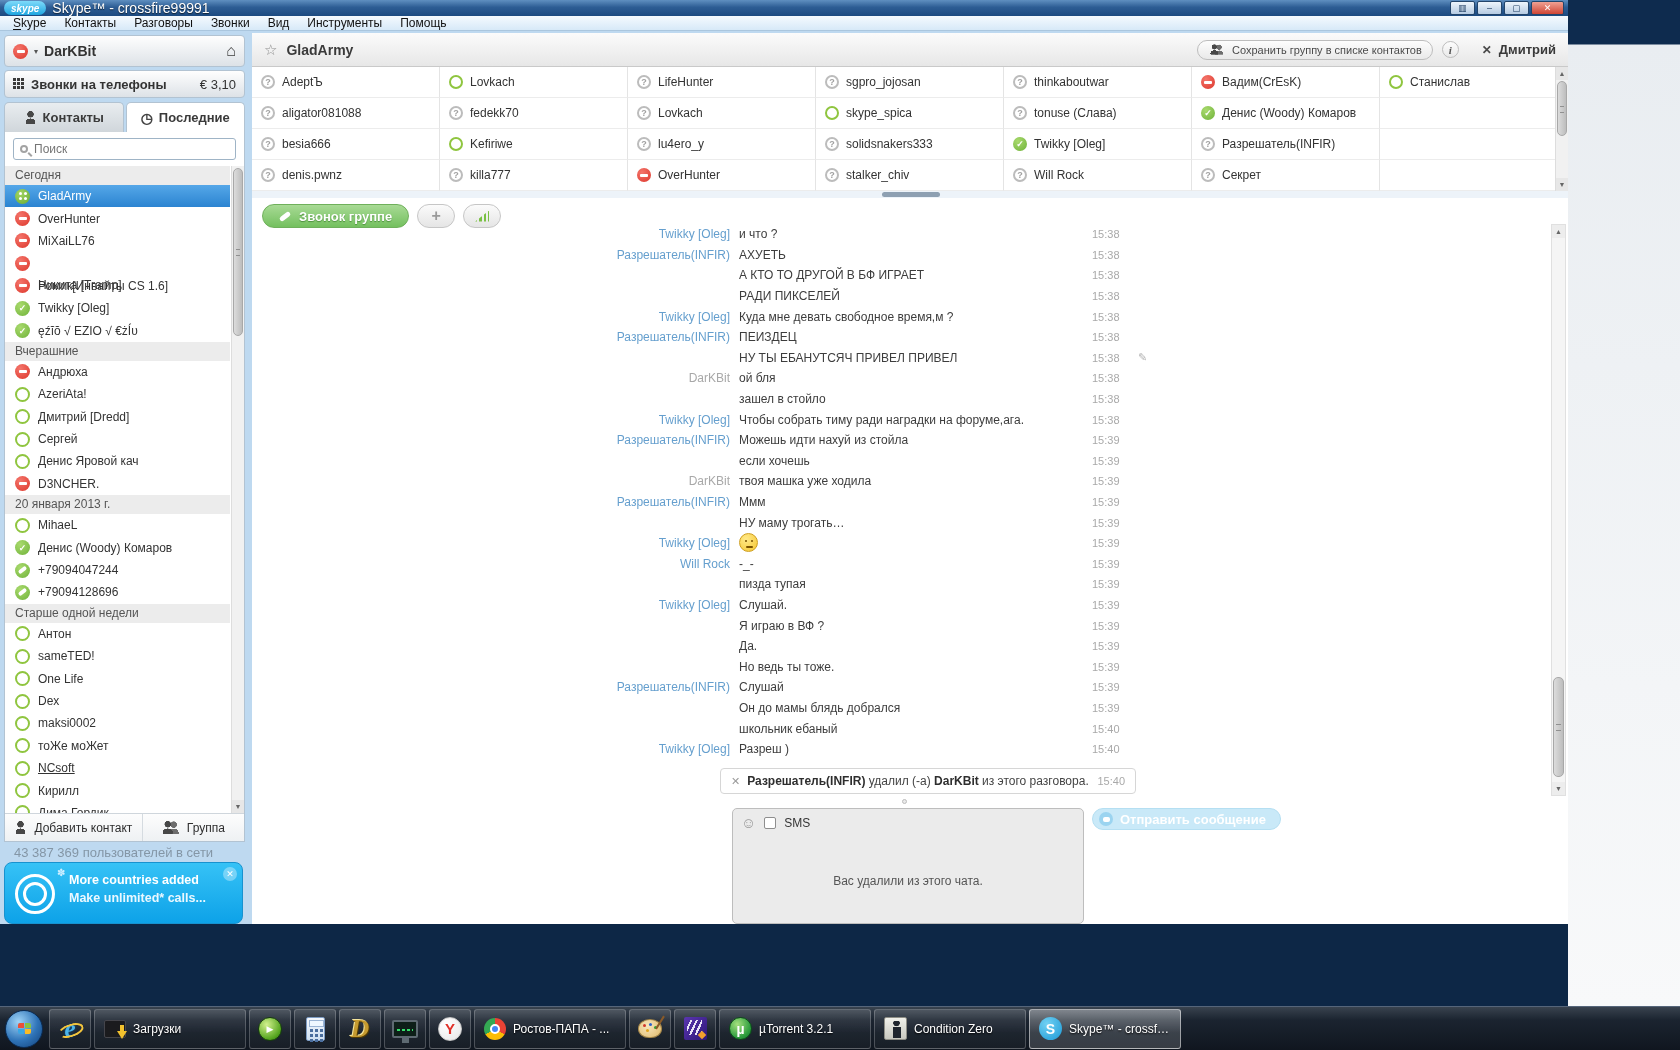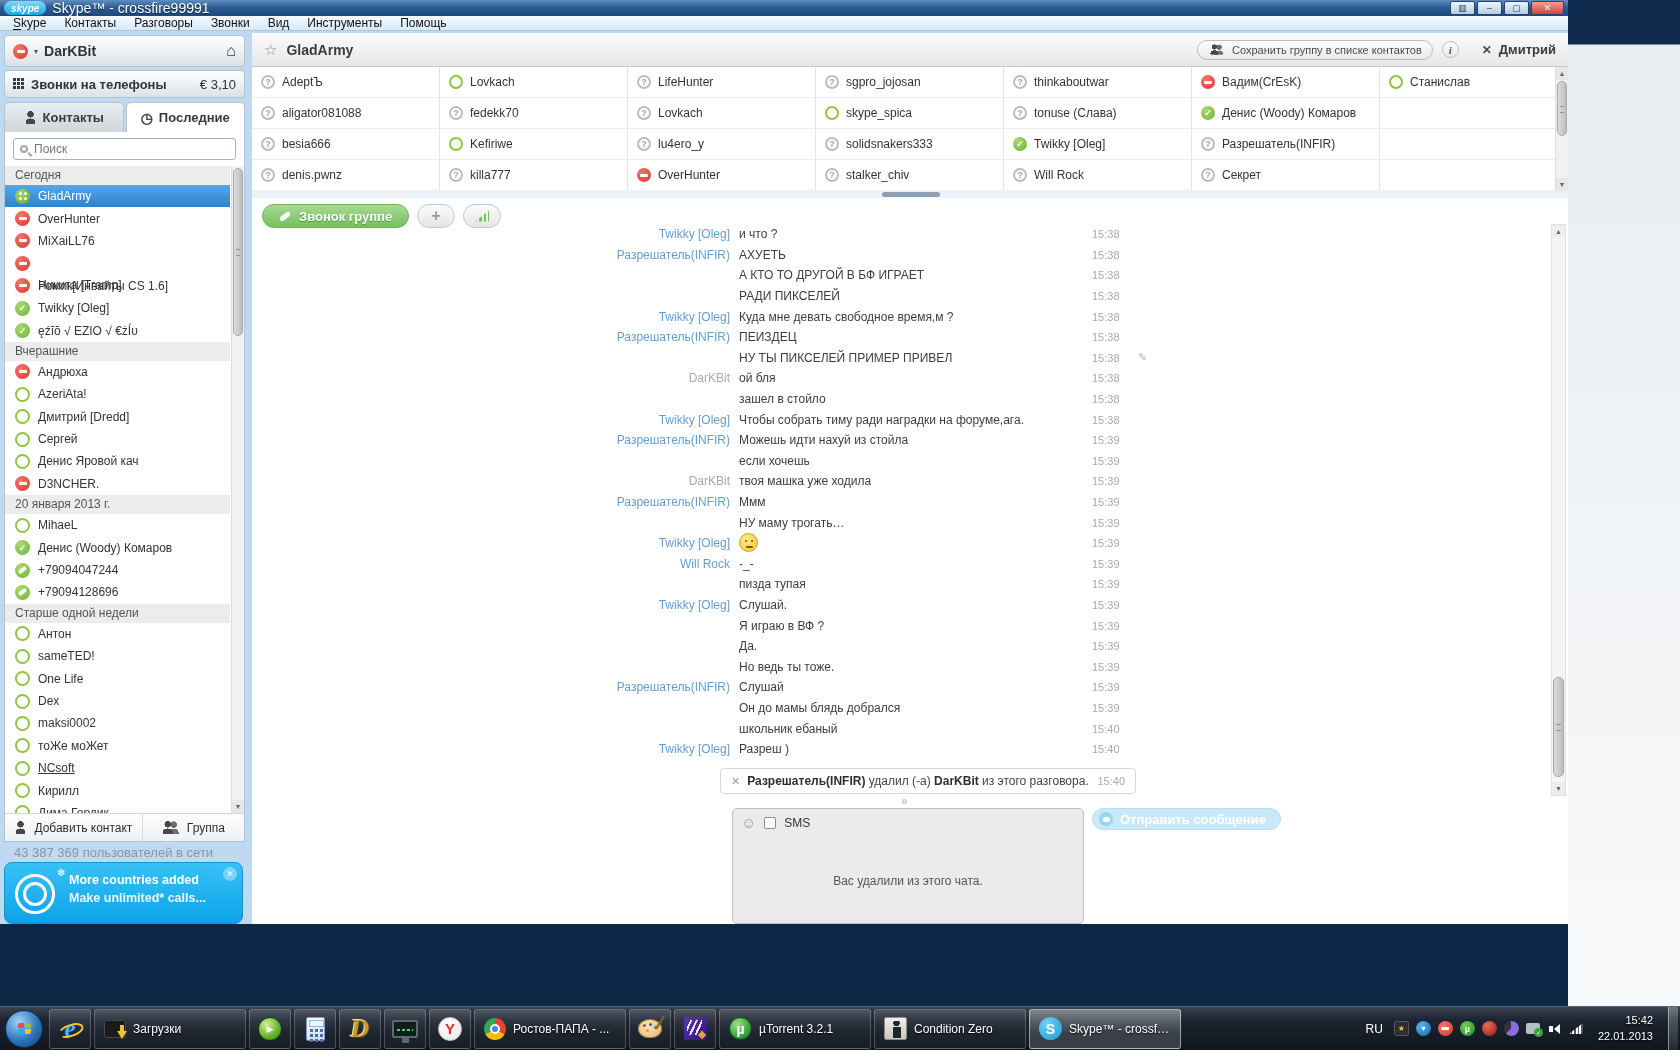--- a/index.html
+++ b/index.html
@@ -597,21 +597,21 @@
                 <div class="mtext">Куда мне девать свободное время,м ?</div>
                 <div class="mtime">15:38</div>
               </div>
               <div class="mrow">
                 <div class="mname">Разрешатель(INFIR)</div>
                 <div class="mtext">ПЕИЗДЕЦ</div>
                 <div class="mtime">15:38</div>
               </div>
               <div class="mrow">
                 <div class="mname"></div>
-                <div class="mtext">НУ ТЫ ПИКСЕЛЕЙ ПРИМЕР ПРИВЕЛ</div>
+                <div class="mtext">НУ ТЫ ЕБАНУТСЯЧ ПРИВЕЛ ПРИВЕЛ</div>
                 <div class="mtime">15:38</div>
                 <div class="pencil">✎</div>
               </div>
               <div class="mrow">
                 <div class="mname self">DarKBit</div>
                 <div class="mtext">ой бля</div>
                 <div class="mtime">15:38</div>
               </div>
               <div class="mrow">
                 <div class="mname"></div>
@@ -780,33 +780,14 @@
         </div>
         <div class="tb-btn wide">
           <div class="ticon ti-cz"></div>
           <div class="tlabel">Condition Zero</div>
         </div>
         <div class="tb-btn wide active">
           <div class="ticon ti-skype"></div>
           <div class="tlabel">Skype™ - crossfir...</div>
         </div>
       </div>
-    <div class="tray">
-      <span class="tray-lang">RU</span>
-      <span id="tray-icons" style="display:flex;align-items:center;gap:7px">
-          <div class="tr tr-star"></div>
-          <div class="tr tr-dl"></div>
-          <div class="tr tr-sk"></div>
-          <div class="tr tr-ut"></div>
-          <div class="tr tr-ball"></div>
-          <div class="tr tr-pie"></div>
-          <div class="tr tr-usb"></div>
-          <div class="tr tr-spk"></div>
-          <div class="tr tr-net"></div>
-        </span>
-      <div class="clock">
-        <div>15:42</div>
-        <div>22.01.2013</div>
-      </div>
-      <div class="showdesk"></div>
-    </div>
   </div>
 </div>
 
 </body></html>

